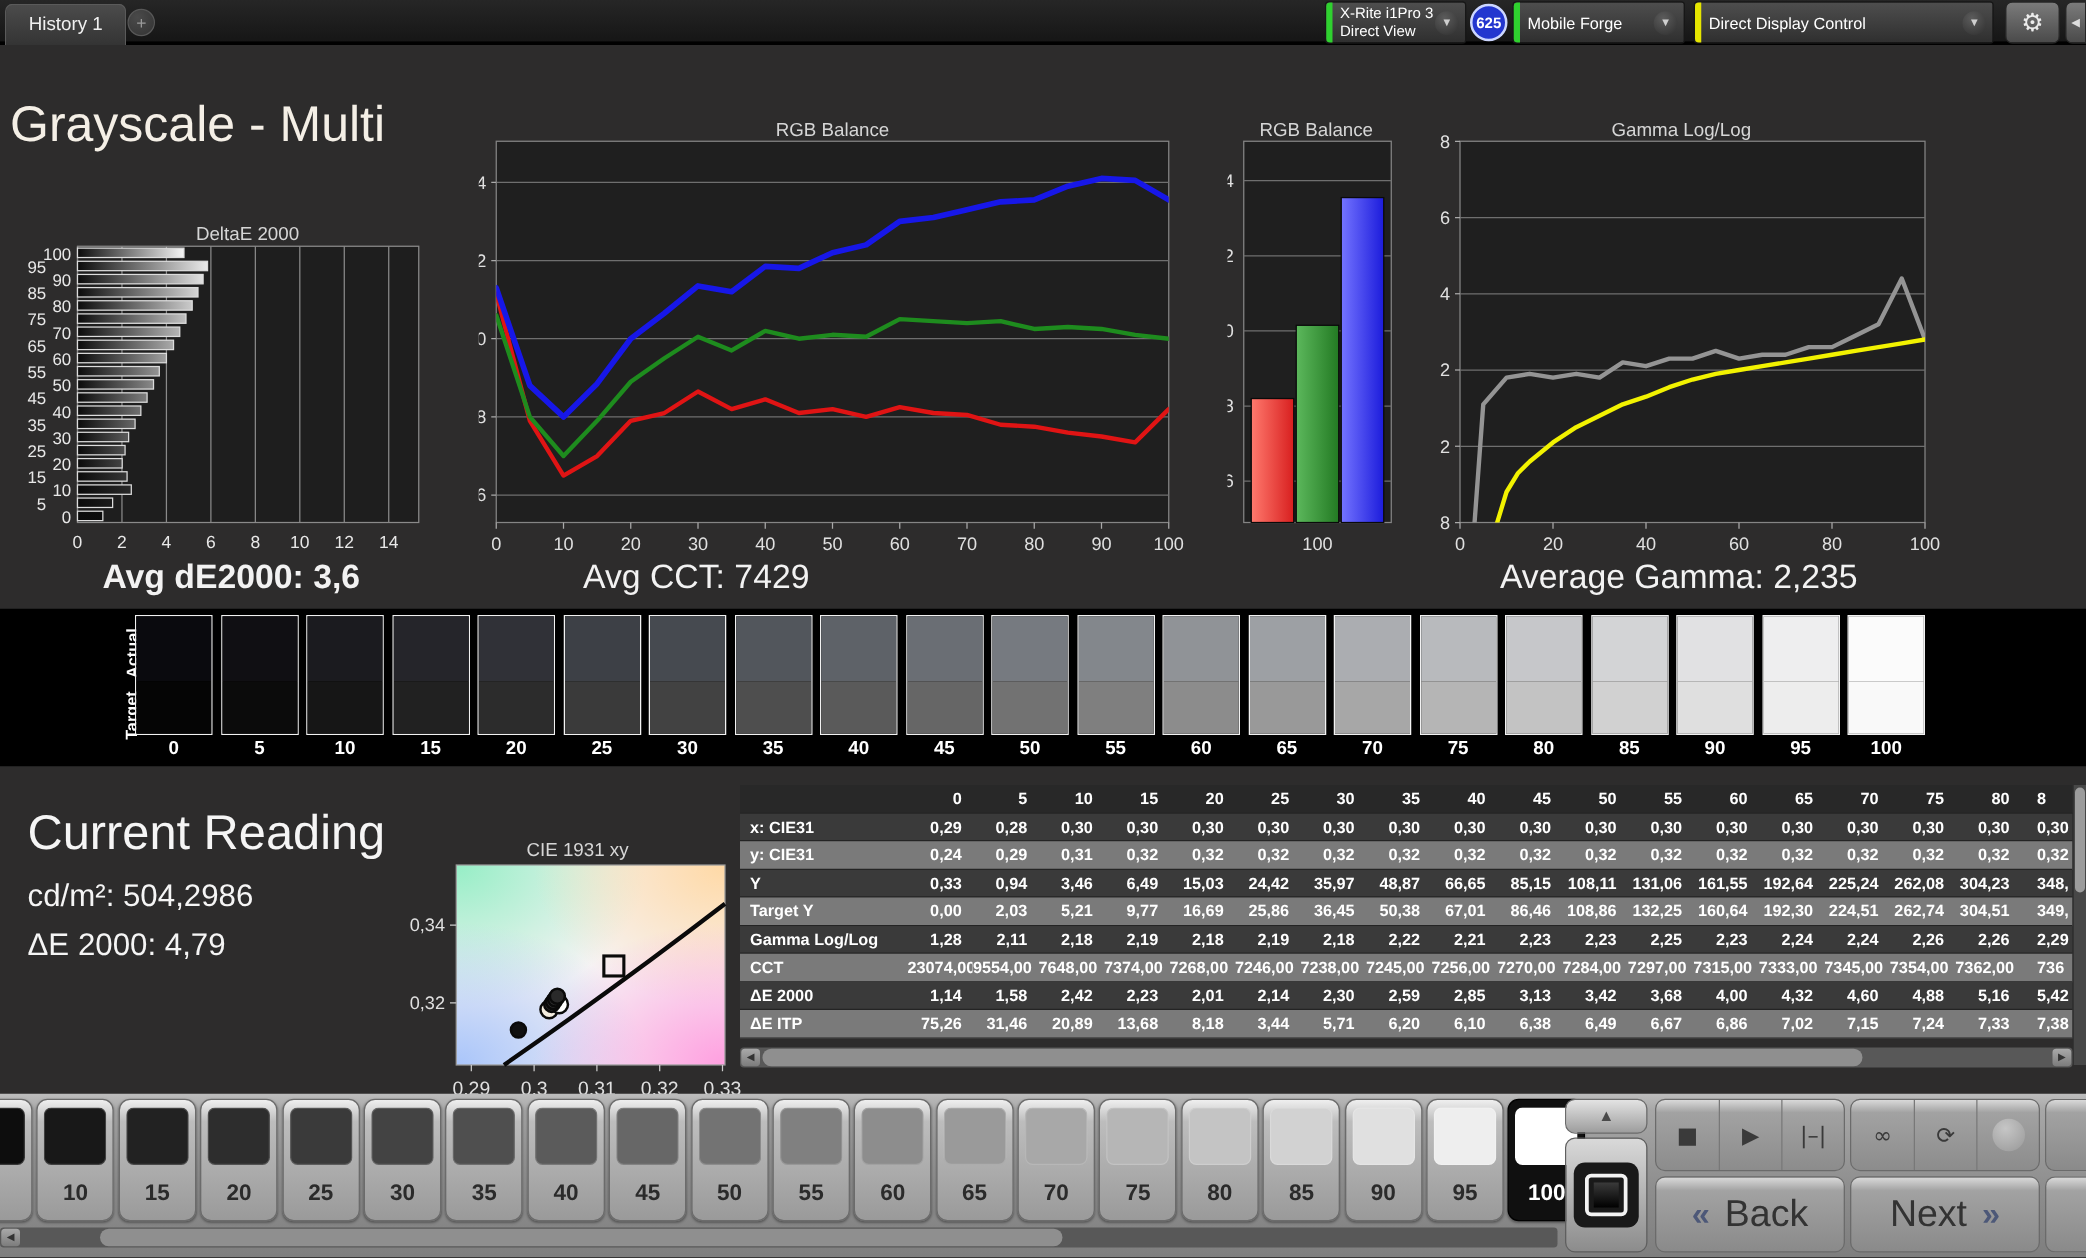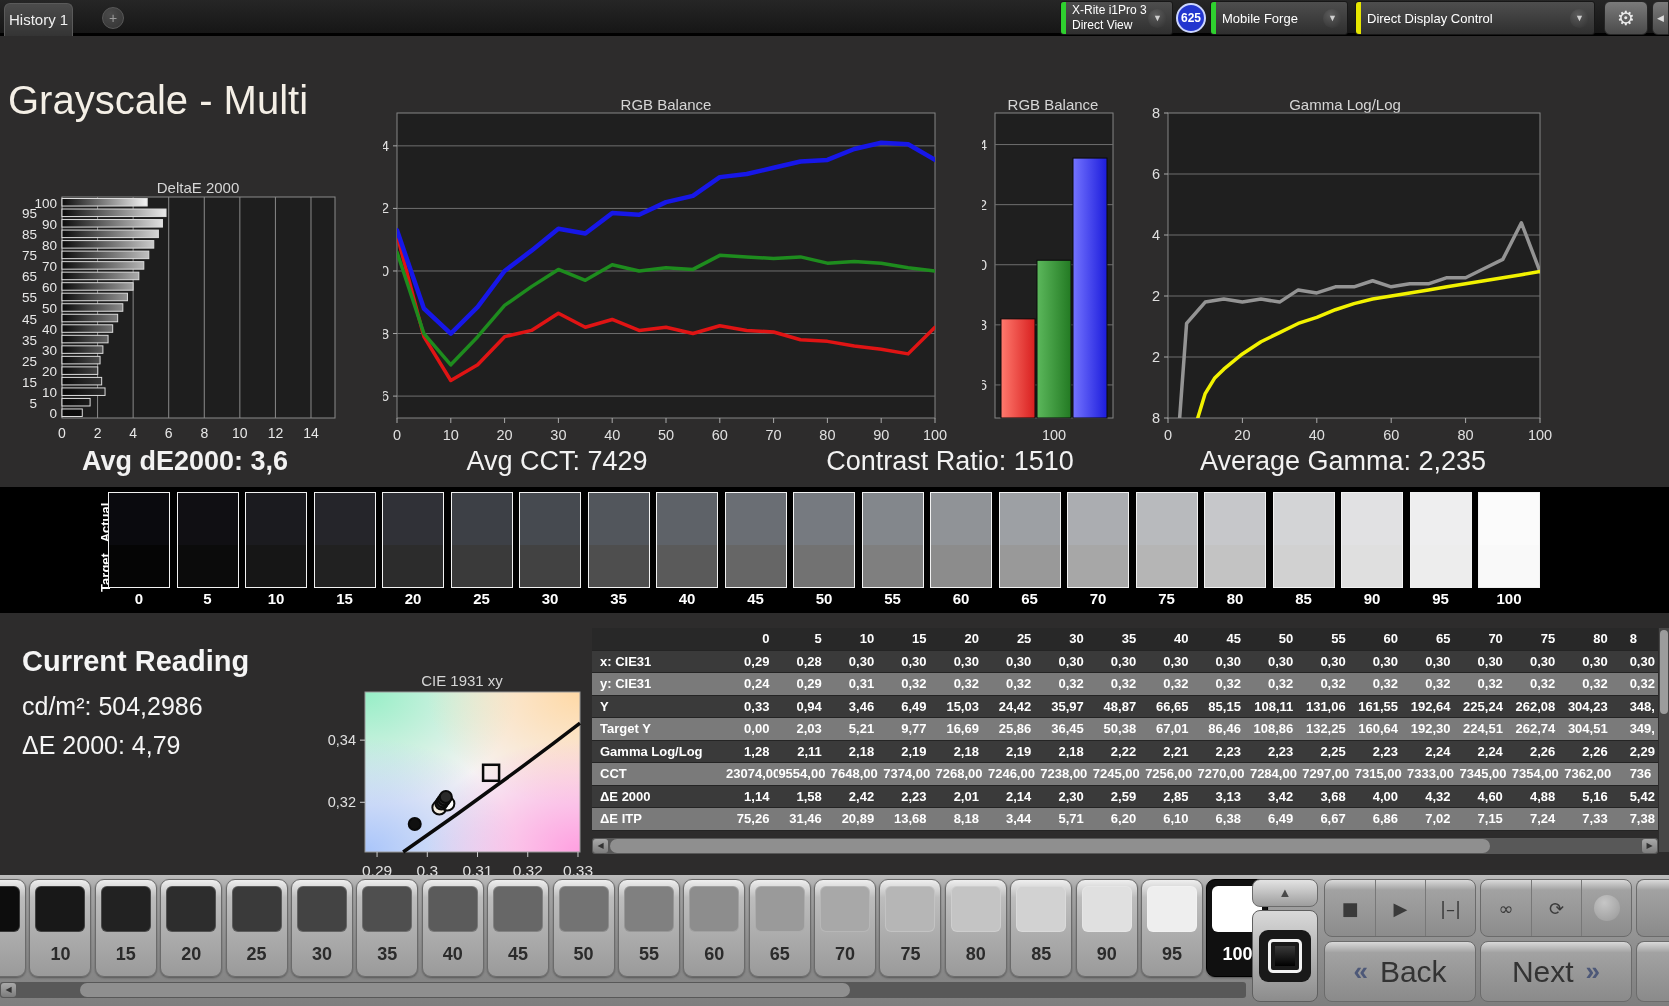--- a/index.html
+++ b/index.html
@@ -2,21 +2,21 @@
 <html><head>
 <meta charset="utf-8">
 <style>
   * { margin:0; padding:0; box-sizing:border-box; }
   body { font-family:"Liberation Sans","DejaVu Sans",sans-serif; background:#2d2c2c; }
   #app { position:relative; width:1669px; height:1006px; overflow:hidden; background:#2d2c2c; }
 
   
   .topbar { position:absolute; left:0; top:0; width:1669px; height:36px;
     background:linear-gradient(#262626,#161616); border-bottom:3px solid #000; }
-  .tab { position:absolute; left:4px; top:3px; height:33px; padding:0 4px;
+  .tab { position:absolute; left:4px; top:3px; height:33px; padding:0 18px;
     background:linear-gradient(#4b4b4b,#343434); border:1px solid #5a5a5a; border-bottom:none;
     border-radius:6px 6px 0 0; color:#f0f0f0; font-size:15px; line-height:31px; }
   .addtab { position:absolute; left:102px; top:7px; width:22px; height:22px; border-radius:50%;
     background:radial-gradient(circle at 35% 30%, #4a4a4a, #333); border:1px solid #585858;
     color:#9a9a9a; font-size:14px; text-align:center; line-height:20px; }
   .dd { position:absolute; top:1px; height:34px; display:flex; align-items:center;
     background:linear-gradient(#4e4e4e,#2f2f2f); border:1px solid #171717; border-radius:3px; color:#fff; }
   .dd .accent { width:5px; height:100%; border-radius:3px 0 0 3px; flex:none; }
   .dd .dd-text { flex:1; padding:0 6px; font-size:13px; line-height:15px; white-space:nowrap; overflow:hidden; }
   .dd .dd-text.two { font-size:12px; }
@@ -43,21 +43,21 @@
   #strip { position:absolute; left:0; top:487px; width:1669px; height:126px; background:#000; }
   .strip-rowlab { position:absolute; left:86px; color:#fff; font-size:13px; font-weight:bold;
     transform:rotate(-90deg); transform-origin:center; }
   .sw { position:absolute; top:5px; width:62px; }
   .sw-box { width:62px; height:96px; border:1px solid #f2f2f2; }
   .sw-a { height:52px; } .sw-t { height:42px; }
   .sw-label { margin-top:2px; text-align:center; color:#fff; font-size:15px; font-weight:bold; }
 
   
   #reading { position:absolute; left:22px; top:645px; color:#f5f5f5; }
-  #reading .rd-title { font-size:29px; margin-bottom:14px;font-weight:bold; }
+  #reading .rd-title { font-size:39px; margin-bottom:14px; }
   #reading .rd-row { font-size:25px; margin-bottom:10px; display:flex; }
   #reading .rd-row .c1 { width:145px; }
 
   
   #gs-table { position:absolute; left:592px; top:628px; width:1066px; height:203px; overflow:hidden;
     color:#fff; font-size:13px; font-weight:600; }
   .trow { display:grid; grid-template-columns:134px repeat(17,52.4px) 52.4px; height:22.5px;
     line-height:22.5px; border-bottom:1px solid #242424; }
   .trow.head { background:#282828; }
   .trow.dark { background:#3a3a3a; }
@@ -468,21 +468,20 @@
         <circle cx="121.34579439252326" cy="121.57281553398046" r="7" fill="#f3ecdf" stroke="#0a0a0a" stroke-width="2"></circle>
         <circle cx="129.3831775700933" cy="117.53398058252425" r="7" fill="#ffffff" stroke="#0a0a0a" stroke-width="2"></circle>
         <circle cx="123.35514018691583" cy="117.53398058252425" r="6" fill="#2e2e2e" stroke="#0a0a0a" stroke-width="2"></circle>
         <circle cx="124.86214953271006" cy="115.35922330097092" r="6" fill="#383838" stroke="#0a0a0a" stroke-width="2"></circle>
         <circle cx="126.36915887850456" cy="113.18446601941741" r="6" fill="#333333" stroke="#0a0a0a" stroke-width="2"></circle>
         <circle cx="127.87616822429906" cy="111.00970873786409" r="6" fill="#2a2a2a" stroke="#0a0a0a" stroke-width="2"></circle>
       </svg></div>
 
   <div class="summary-item" style="left:185px;font-weight:bold;">Avg dE2000: 3,6</div>
   <div class="summary-item" style="left:557px;">Avg CCT: 7429</div>
-  <div class="summary-item" style="left:950px;">Contrast Ratio: 1510</div>
   <div class="summary-item" style="left:1343px;">Average Gamma: 2,235</div>
 
   <div id="strip">
     <div class="strip-rowlab" style="top:28px;">Actual</div>
     <div class="strip-rowlab" style="top:78px;">Target</div>
     <div id="swatches">
         <div class="sw" style="left: 108px;">
           <div class="sw-box">
             <div class="sw-a" style="background:#0a0a0e"></div>
             <div class="sw-t" style="background:#050505"></div>

